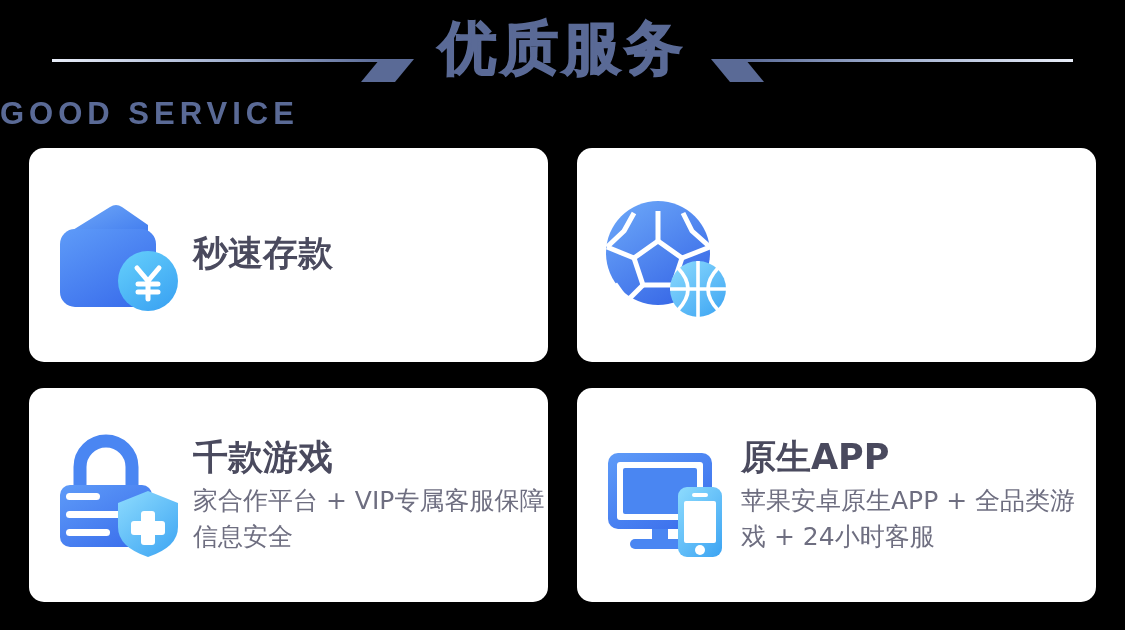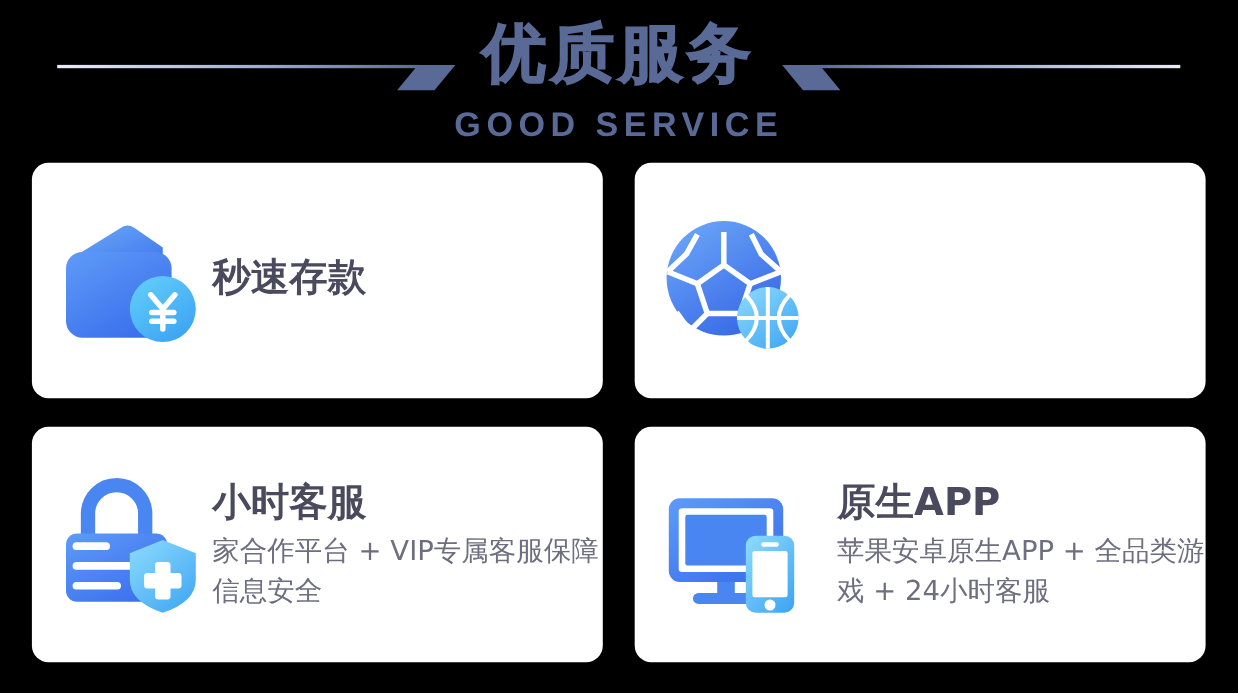--- a/index.html
+++ b/index.html
@@ -24,21 +24,20 @@
     text-align:center;
     font-size:58px;line-height:80px;
     font-weight:bold;
     color:#5A6A96;
     letter-spacing:4px;
     font-family:"DejaVu Sans","Liberation Sans",sans-serif;
     -webkit-text-stroke:1.5px #5A6A96;
   }
   .title-en{
     position:absolute;left:0;top:96px;width:1125px;
-    text-align:center;
     font-size:31px;line-height:36px;
     font-weight:bold;
     color:#5A6A96;
     letter-spacing:5px;
   }
 
   
   .grid{
     position:absolute;left:29px;top:148px;
     width:1067px;height:454px;
@@ -47,21 +46,21 @@
     position:absolute;
     width:519px;height:214px;
     background:#ffffff;
     border-radius:15px;
     box-sizing:border-box;
     display:flex;align-items:center;
   }
   .card-0{left:0;top:0;}
   .card-1{left:548px;top:0;}
   .card-2{left:0;top:240px;}
-  .card-3{left:548px;top:240px;gap:20px;}
+  .card-3{left:548px;top:240px;}
 
   .icon-wrap{
     width:150px;min-width:150px;height:140px;
     display:flex;align-items:center;justify-content:center;
     margin-left:14px;
   }
   .icon-wrap svg{display:block;}
 
   .text-wrap{
     flex:1;
@@ -224,21 +223,21 @@
         </g>
 
         <path d="M96,62 L126,74 L126,98 Q126,118 96,128 Q66,118 66,98 L66,74 Z" fill="url(#shG)"></path>
         <g fill="#ffffff">
           <rect x="89" y="82" width="14" height="34" rx="3"></rect>
           <rect x="79" y="92" width="34" height="14" rx="3"></rect>
         </g>
       </svg>
     </div>
     <div class="text-wrap">
-      <p class="card-title">小时客服</p>
+      <p class="card-title">千款游戏</p>
       <p class="card-desc">家合作平台 + VIP专属客服保障信息安全</p>
     </div>
   </div>
 
   <div class="card card-3">
     <div class="icon-wrap">
       <svg width="132" height="132" viewBox="0 0 132 132">
         <defs>
           <linearGradient id="mnG" x1="0" y1="0" x2="0.8" y2="1">
             <stop offset="0" stop-color="#5E9BF8"></stop>

